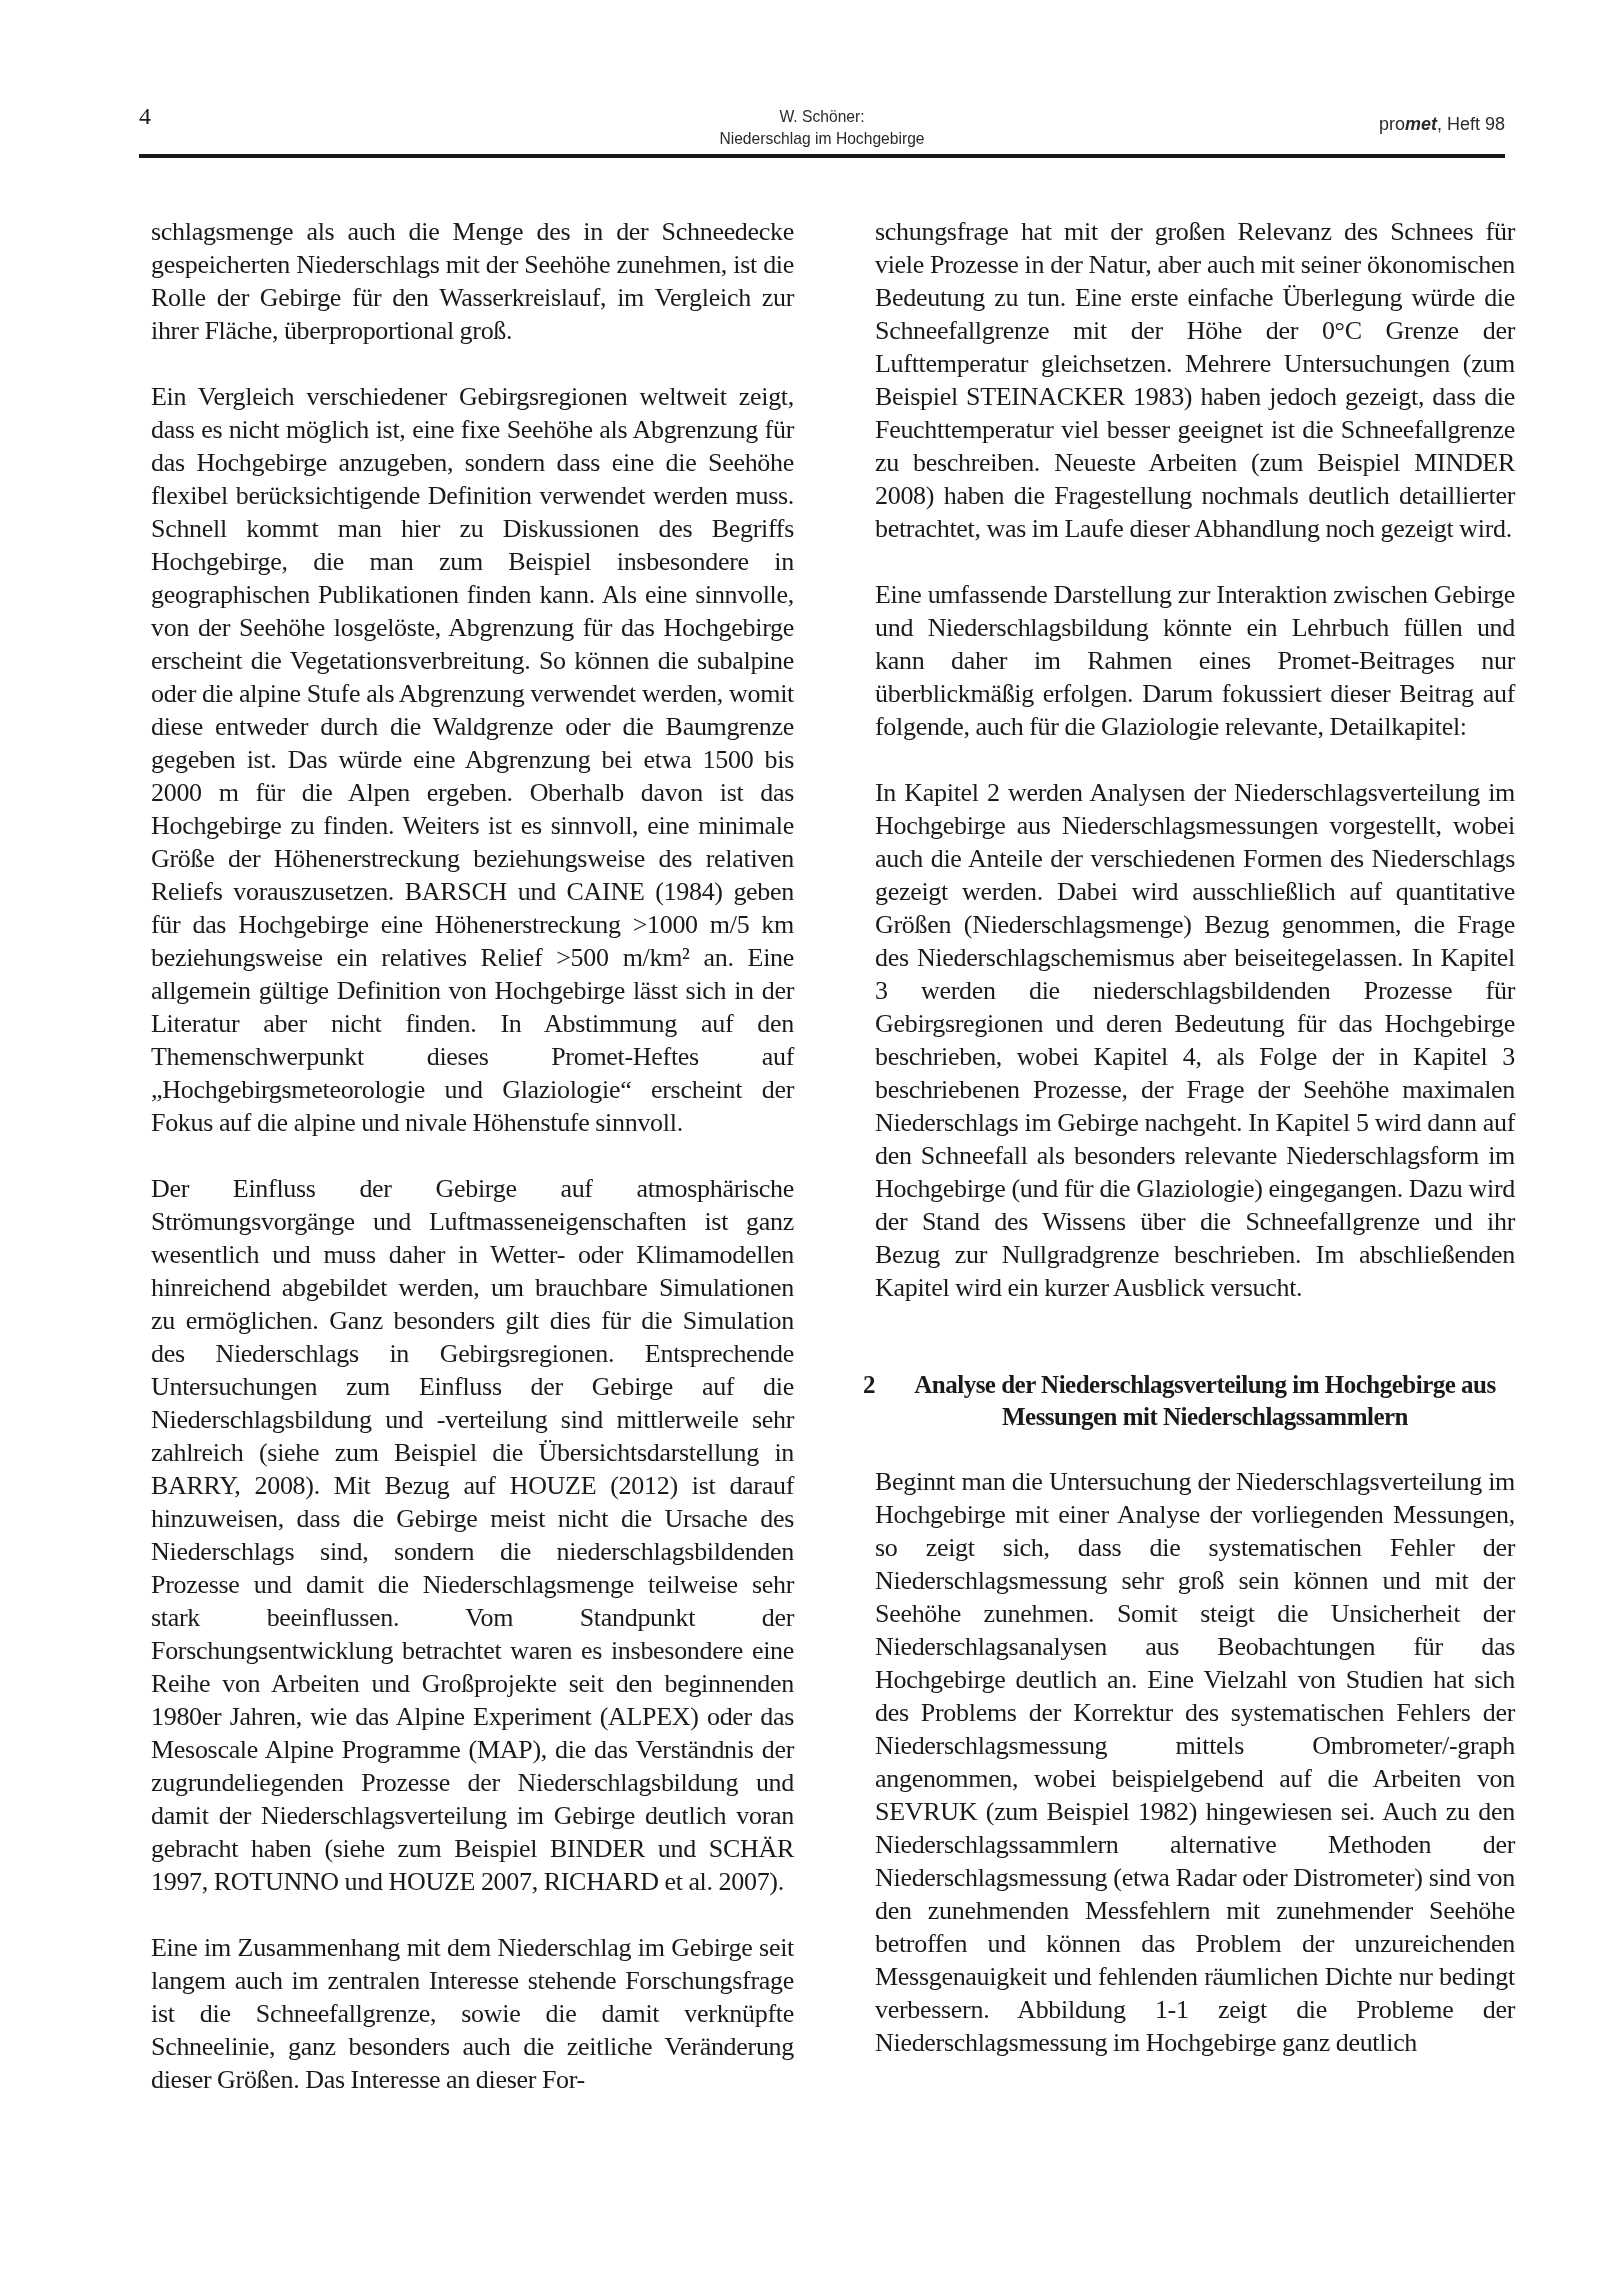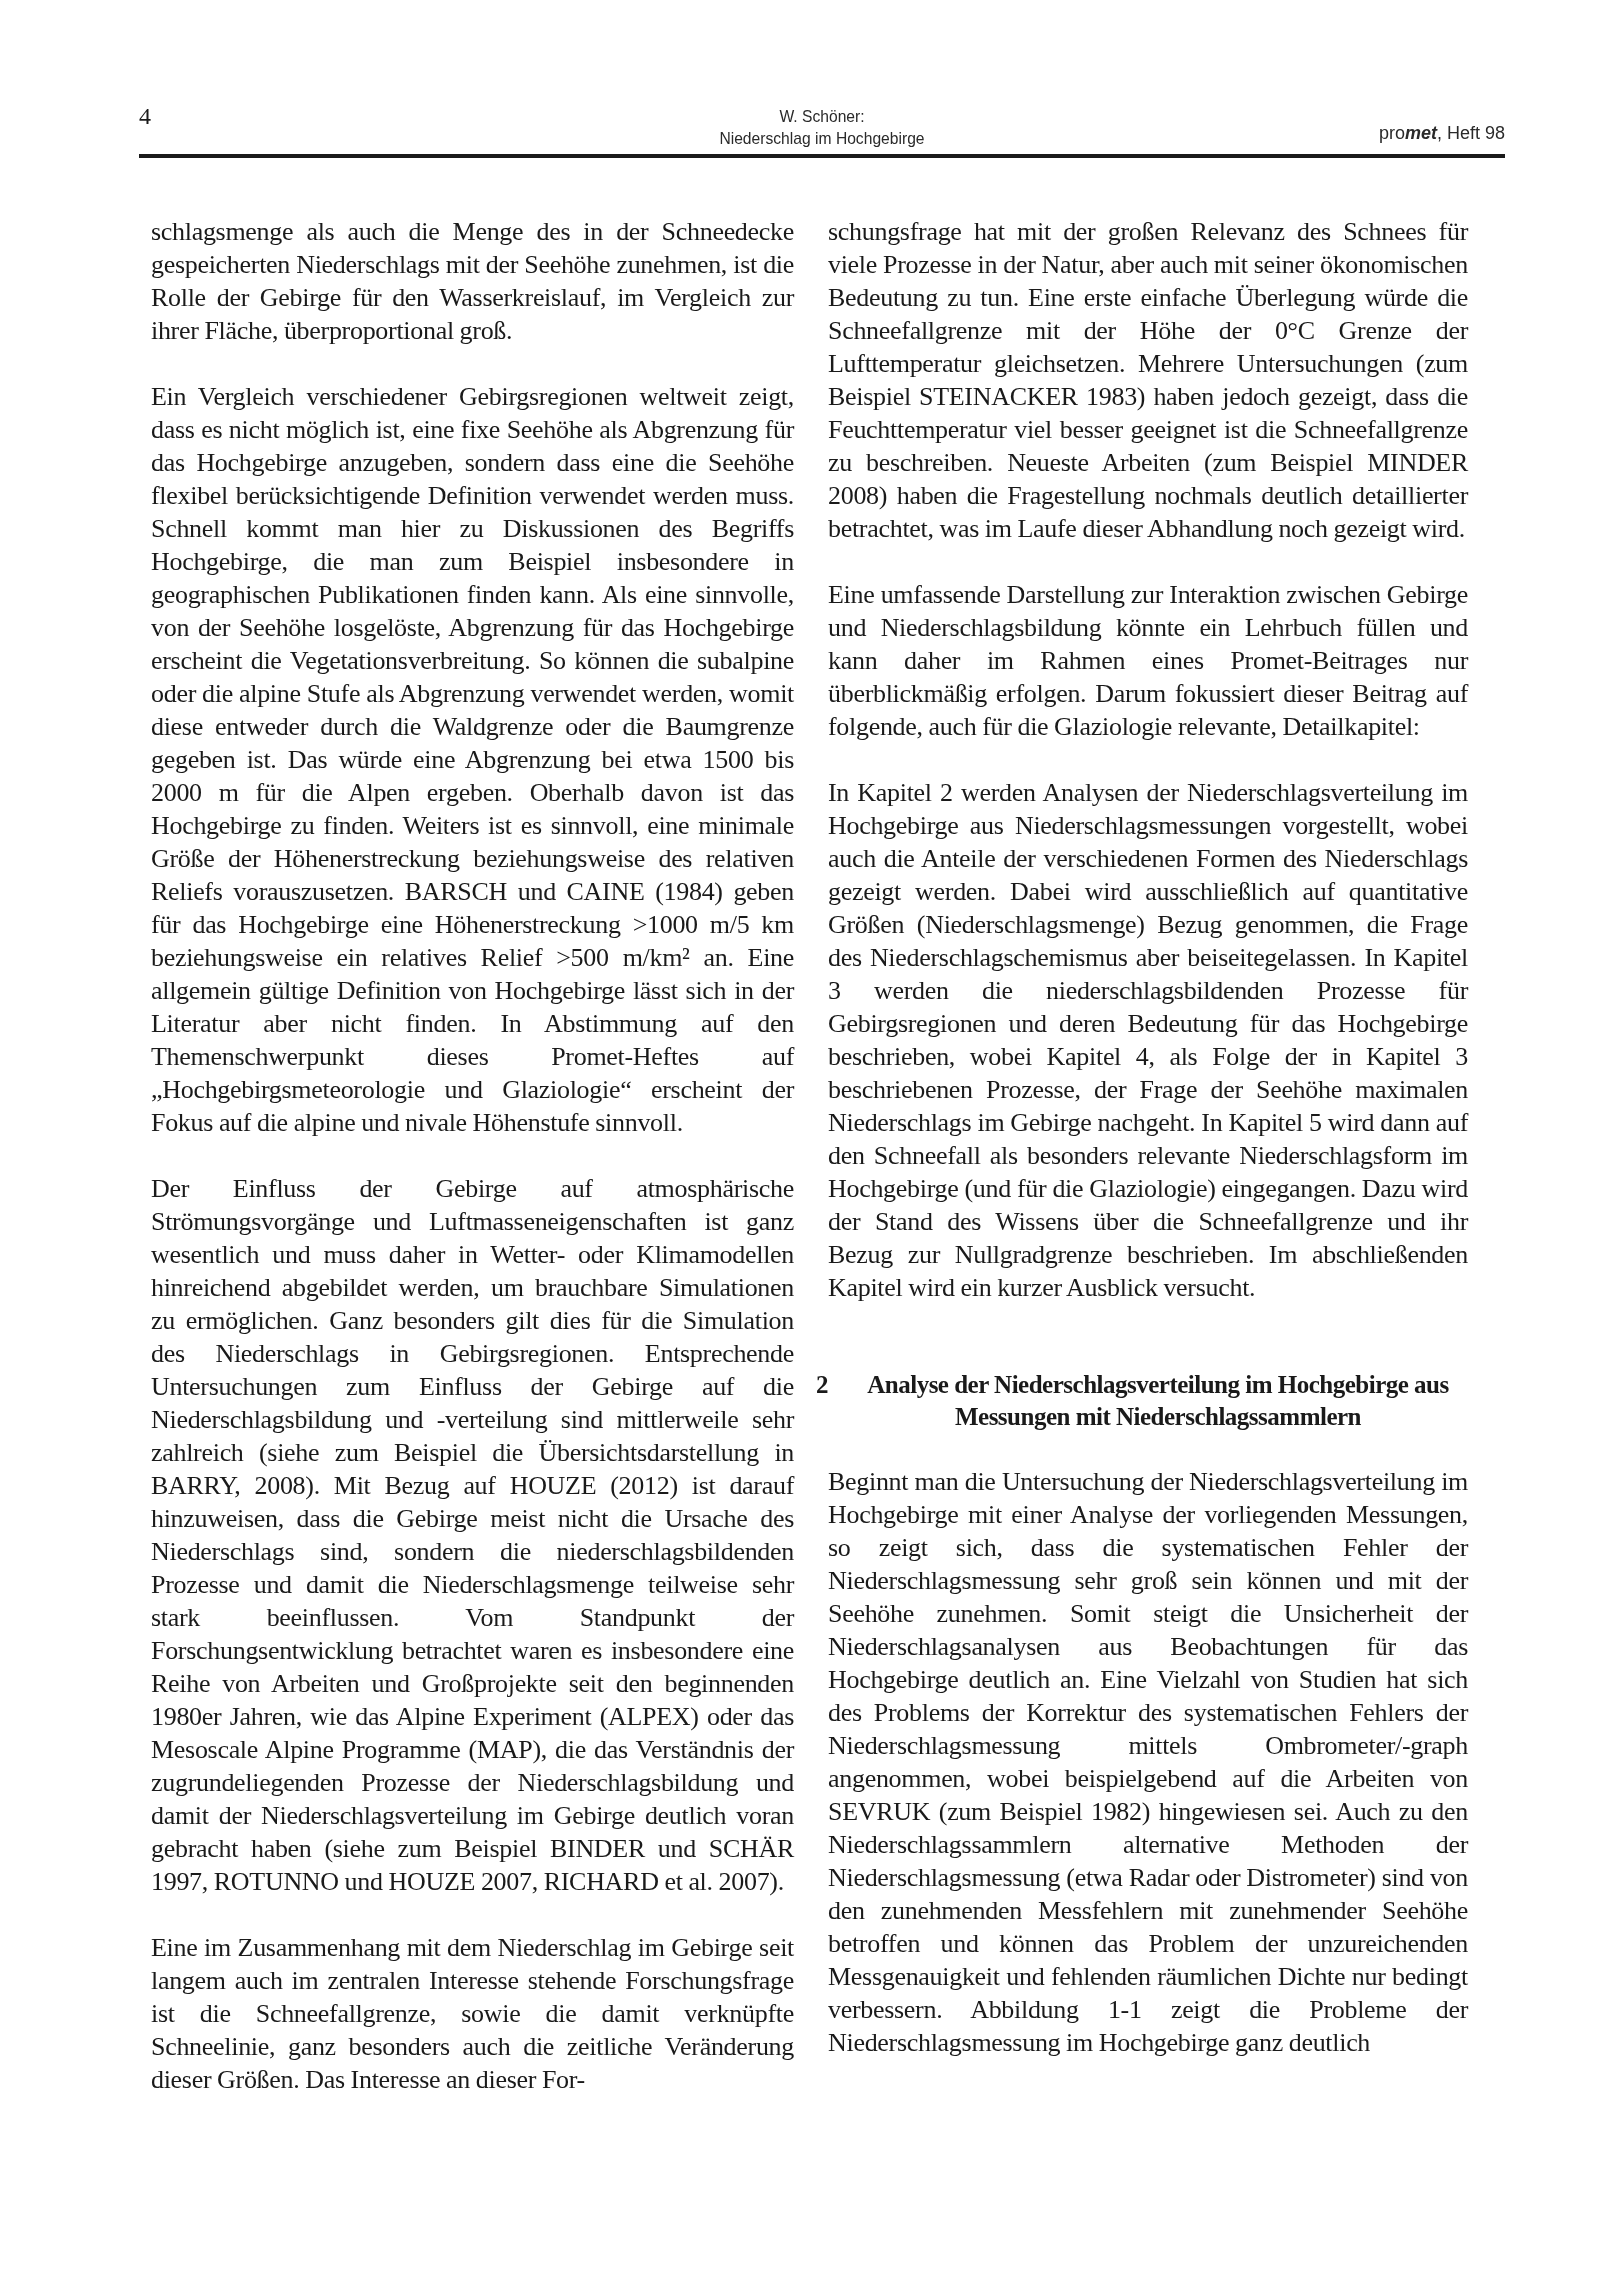--- a/index.html
+++ b/index.html
@@ -1,25 +1,25 @@
 <!DOCTYPE html>
 <html style="font-size:13px"><head>
 <meta charset="utf-8">
 <style>
   html, body { margin: 0; padding: 0; background: #ffffff; }
   body { width: 1617px; height: 2284px; position: relative; overflow: hidden; color: #1a1a1a; }
   .header { position: absolute; left: 139px; top: 103px; width: 1366px; height: 53px; }
   .page-num { position: absolute; left: 0; top: 0; font-family: "Liberation Serif", serif; font-size: 24px; line-height: 27.5px; }
   .running-title { position: absolute; left: 0; width: 100%; top: 3.2px; text-align: center; font-family: "Liberation Sans", sans-serif; font-size: 17px; line-height: 22px; color: #2a2a2a; transform: scaleX(0.92); }
-  .journal { position: absolute; right: 0; top: 19px; font-family: "Liberation Sans", sans-serif; font-size: 18px; line-height: 22px; color: #2a2a2a; }
+  .journal { position: absolute; right: 0; top: 10px; font-family: "Liberation Sans", sans-serif; font-size: 18px; line-height: 22px; color: #2a2a2a; }
   .journal b { font-style: italic; font-weight: 700; }
   .rule { position: absolute; left: 139px; top: 154px; width: 1366px; height: 4px; background: #1a1a1a; }
   .col { position: absolute; top: 215px; width: 655px; font-family: "Liberation Serif", serif; font-size: 26px; line-height: 33px; text-align: justify; hyphens: manual; }
   .col.left { left: 139px; }
-  .col.right { left: 816px; width: 652px; }
+  .col.right { left: 863px; width: 652px; }
   .col p { margin: 0 0 33px 12px; letter-spacing: -0.3px; word-spacing: -0.4px; }
   .col p.last { margin-bottom: 0; }
   .section-heading { font-family: "Liberation Serif", serif; font-weight: 700; font-size: 25px; line-height: 32px; margin: 32px 0 32px 0; display: flex; letter-spacing: -0.5px; }
   .section-heading .num { width: 32px; flex: none; }
   .section-heading .title { flex: 1; text-align: center; }
 </style>
 </head>
 <body>
 
 <div class="header">

